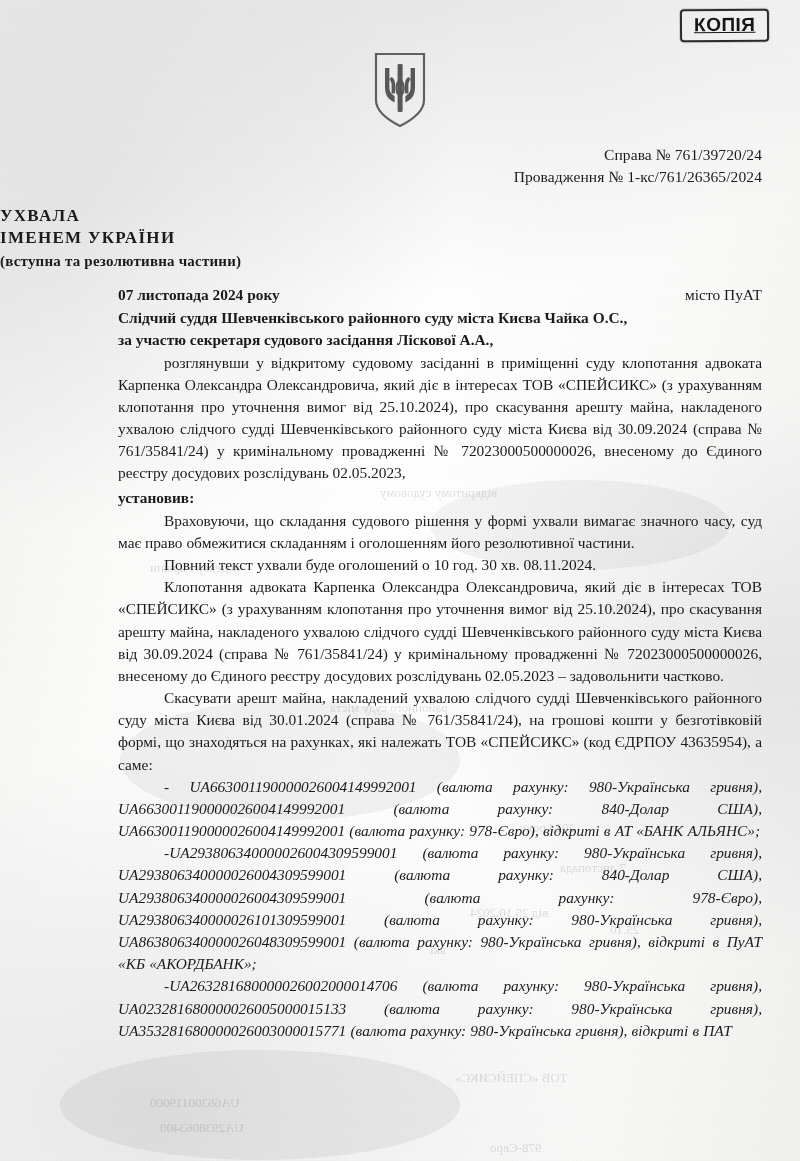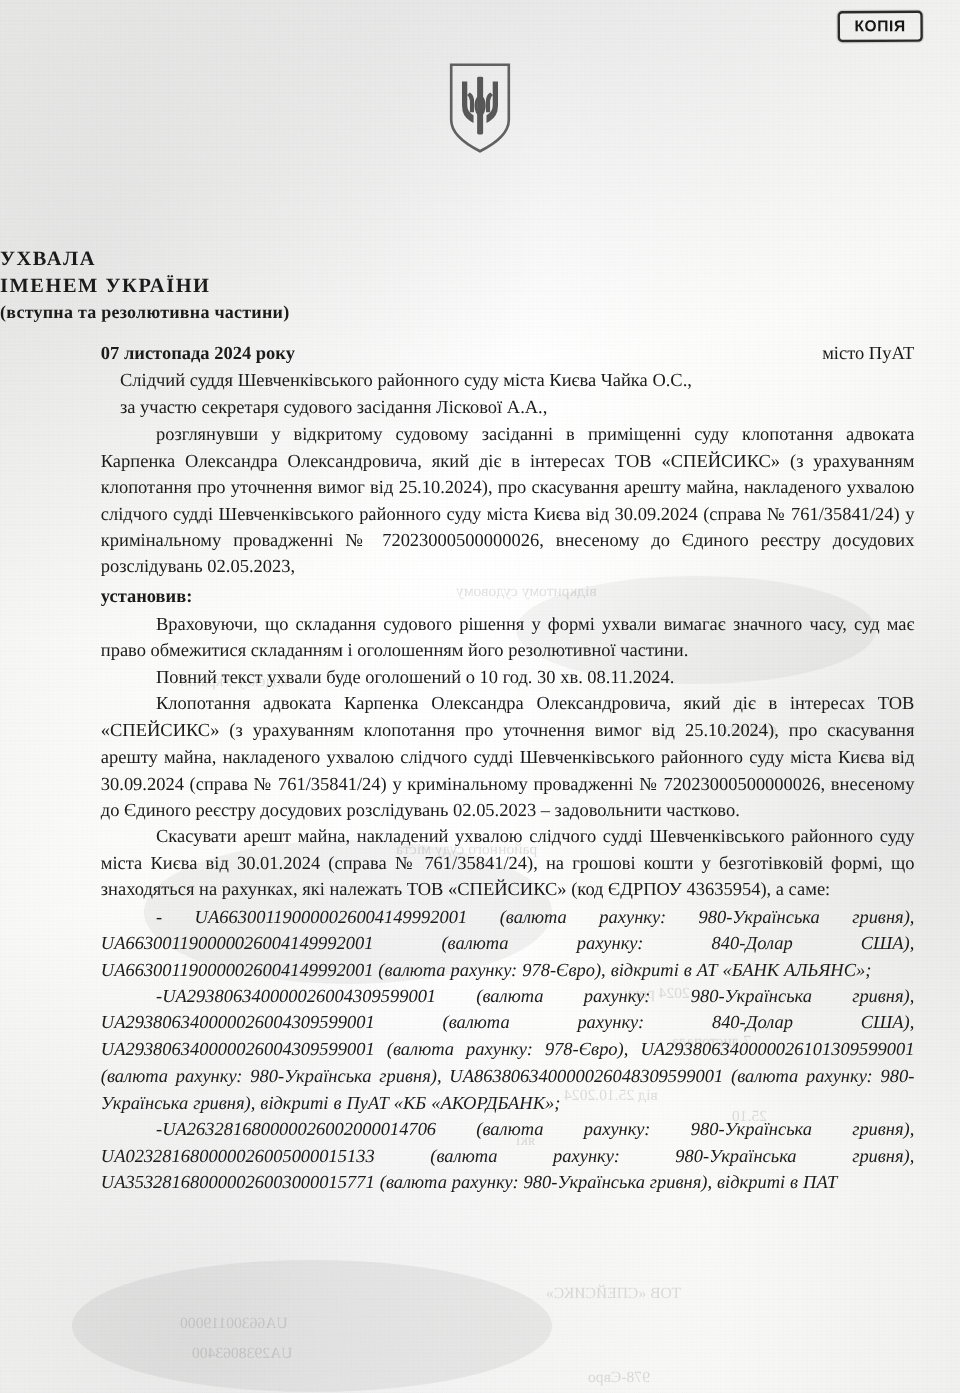--- a/index.html
+++ b/index.html
@@ -44,25 +44,26 @@
   
   .copy-stamp {
     position: absolute;
     top: 9px;
     right: 31px;
     border: 2px solid #2b2b2b;
     border-radius: 4px;
     padding: 3px 12px 4px 12px;
     font-family: "Liberation Sans", "DejaVu Sans", sans-serif;
     font-weight: 700;
-    font-size: 13px;
+    font-size: 19px;
     letter-spacing: 0.5px;
     color: #161616;
     box-shadow: 0 0 0 1px rgba(170,170,170,0.45);
     transform: rotate(-0.3deg);
+    text-decoration: underline;
   }
 
   
   .emblem {
     position: absolute;
     top: 52px;
     left: 50%;
     transform: translateX(-50%);
     width: 56px;
     height: 76px;
@@ -98,40 +99,40 @@
     font-weight: 700;
     font-size: 15px;
     letter-spacing: 0.2px;
     margin-top: 3px;
   }
 
   
   .body {
     position: absolute;
     top: 284px;
-    left: 84px;
+    left: 118px;
     right: 38px;
     font-size: 15.4px;
     line-height: 1.44;
   }
   .row-date {
     display: flex;
     justify-content: space-between;
     align-items: baseline;
     font-weight: 700;
     margin-bottom: 1px;
   }
   .row-date .city { font-weight: 400; }
   p {
     margin: 0;
     text-align: justify;
     text-justify: inter-word;
   }
   .ind { text-indent: 46px; }
-  .b { font-weight: 400; margin-left: 16px; }
+  .b { font-weight: 700; }
   .center-word {
     text-align: left;
     font-weight: 700;
     margin: 2px 0 1px 0;
   }
   .acct {
     text-align: justify;
     text-justify: inter-word;
     word-spacing: 0.02em;
     font-style: italic;
@@ -215,20 +216,24 @@
         <rect x="25.6" y="12" width="5" height="48" rx="1.2"></rect>
         <path d="M13 16 v20 q0 9 7 13 l2.6 1.6 v-6.6 l-1.6-1.1 q-3.6-2.4-3.6-7.4 V16 Z"></path>
         <path d="M43 16 v20 q0 9 -7 13 l-2.6 1.6 v-6.6 l1.6-1.1 q3.6-2.4 3.6-7.4 V16 Z"></path>
         <path d="M19.5 25 q3 1.5 3.5 6 v10.5 h-3.4 V32 q-0.3-3.4-2.4-4.8 Z"></path>
         <path d="M36.5 25 q-3 1.5 -3.5 6 v10.5 h3.4 V32 q0.3-3.4 2.4-4.8 Z"></path>
         <ellipse cx="28.1" cy="36" rx="3.6" ry="7.4" fill="none" stroke="#2e2e2e" stroke-width="2.2"></ellipse>
       </g>
     </svg>
   </div>
 
+  <div class="case-block">
+    <div>Справа № 761/39720/24</div>
+    <div>Провадження № 1-кс/761/26365/2024</div>
+  </div>
 
   <div class="title-block">
     <div class="title-main">УХВАЛА</div>
     <div class="title-main">ІМЕНЕМ УКРАЇНИ</div>
     <div class="title-sub">(вступна та резолютивна частини)</div>
   </div>
 
   <div class="body">
 
     <div class="row-date">

